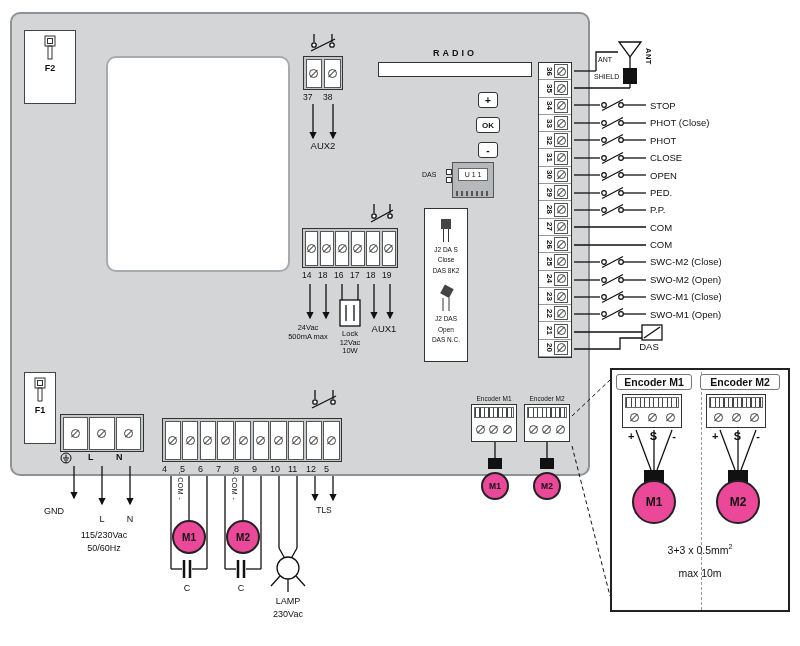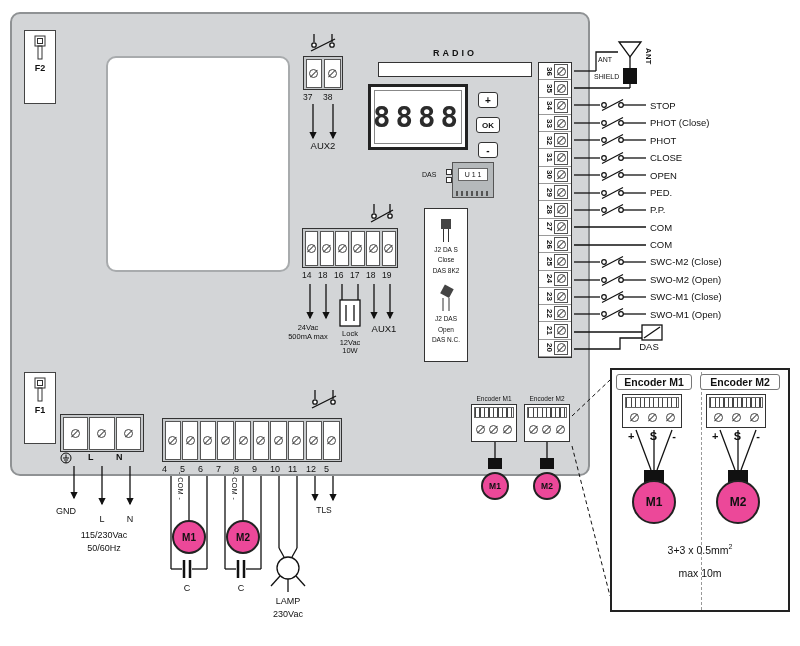--- a/index.html
+++ b/index.html
@@ -45,43 +45,40 @@
 .psm{position:absolute;z-index:3;display:flex;justify-content:space-between;padding:0 6px;font-weight:bold;font-size:11px}
 </style>
 </head>
 <body>
 
 <div class="canvas">
 
   <div class="abs board"></div>
   <div class="abs cover"></div>
 
-  <div class="abs fusebox z2" style="left:24px;top:30px;width:32px;height:74px">
+  <div class="abs fusebox z2" style="left:24px;top:30px;width:52px;height:74px">
     <svg width="18" height="26" viewBox="0 0 18 26">
         <rect x="4" y="1" width="10" height="10" fill="none" stroke="#333"></rect>
         <rect x="6.5" y="3.5" width="5" height="5" fill="none" stroke="#333"></rect>
         <rect x="7" y="11" width="4" height="13" fill="none" stroke="#333"></rect>
       </svg>
     <span class="b" style="font-size:9px">F2</span>
   </div>
   <div class="abs fusebox z2" style="left:24px;top:372px;width:32px;height:72px">
     <svg width="18" height="26" viewBox="0 0 18 26">
         <rect x="4" y="1" width="10" height="10" fill="none" stroke="#333"></rect>
         <rect x="6.5" y="3.5" width="5" height="5" fill="none" stroke="#333"></rect>
         <rect x="7" y="11" width="4" height="13" fill="none" stroke="#333"></rect>
       </svg>
     <span class="b" style="font-size:9px">F1</span>
   </div>
 
   <div class="lb b ctr" style="left:378px;top:48px;width:154px;letter-spacing:3px;font-size:9px">RADIO</div>
   <div class="abs z2" style="left:378px;top:62px;width:154px;height:15px;background:#fff;border:1.5px solid #333"></div>
 
-  <div class="abs disp z2" style="left:368px;top:84px;width:100px;height:66px">
-    <div class="disp-in">8888</div>
-  </div>
   <div class="btn" style="left:478px;top:92px;width:20px;height:16px">+</div>
   <div class="btn" style="left:476px;top:117px;width:24px;height:16px;font-size:8px">OK</div>
   <div class="btn" style="left:478px;top:142px;width:20px;height:16px">-</div>
 
   <div class="lb" style="left:422px;top:171px;font-size:7px">DAS</div>
   <div class="pin" style="left:446px;top:169px"></div>
   <div class="pin" style="left:446px;top:177px"></div>
   <div class="chip" style="left:452px;top:162px;width:42px;height:36px">
     <div class="chip-lab">U 1 1</div>
     <div class="chip-pins"></div>
@@ -321,21 +318,21 @@
     <span><svg width="12" height="12" viewBox="0 0 12 12">
           <circle cx="6" cy="6" r="5" fill="none" stroke="#111"></circle>
           <line x1="6" y1="2.5" x2="6" y2="6" stroke="#111"></line>
           <line x1="3" y1="6" x2="9" y2="6" stroke="#111"></line>
           <line x1="4" y1="8" x2="8" y2="8" stroke="#111"></line>
           <line x1="5" y1="10" x2="7" y2="10" stroke="#111"></line>
         </svg></span>
     <span class="b">L</span>
     <span class="b">N</span>
   </div>
-  <div class="lb" style="left:56px;top:506px">GND</div>
+  <div class="lb" style="left:44px;top:506px">GND</div>
   <div class="lb ctr" style="left:88px;top:514px;width:28px">L</div>
   <div class="lb ctr" style="left:116px;top:514px;width:28px">N</div>
   <div class="lb ctr" style="left:62px;top:530px;width:84px">115/230Vac</div>
   <div class="lb ctr" style="left:72px;top:543px;width:64px">50/60Hz</div>
 
   <div class="abs tblock z2" style="left:162px;top:418px;width:180px;height:44px">
     <div class="tcell">
         <span class="screw"></span>
       </div>
       <div class="tcell">

